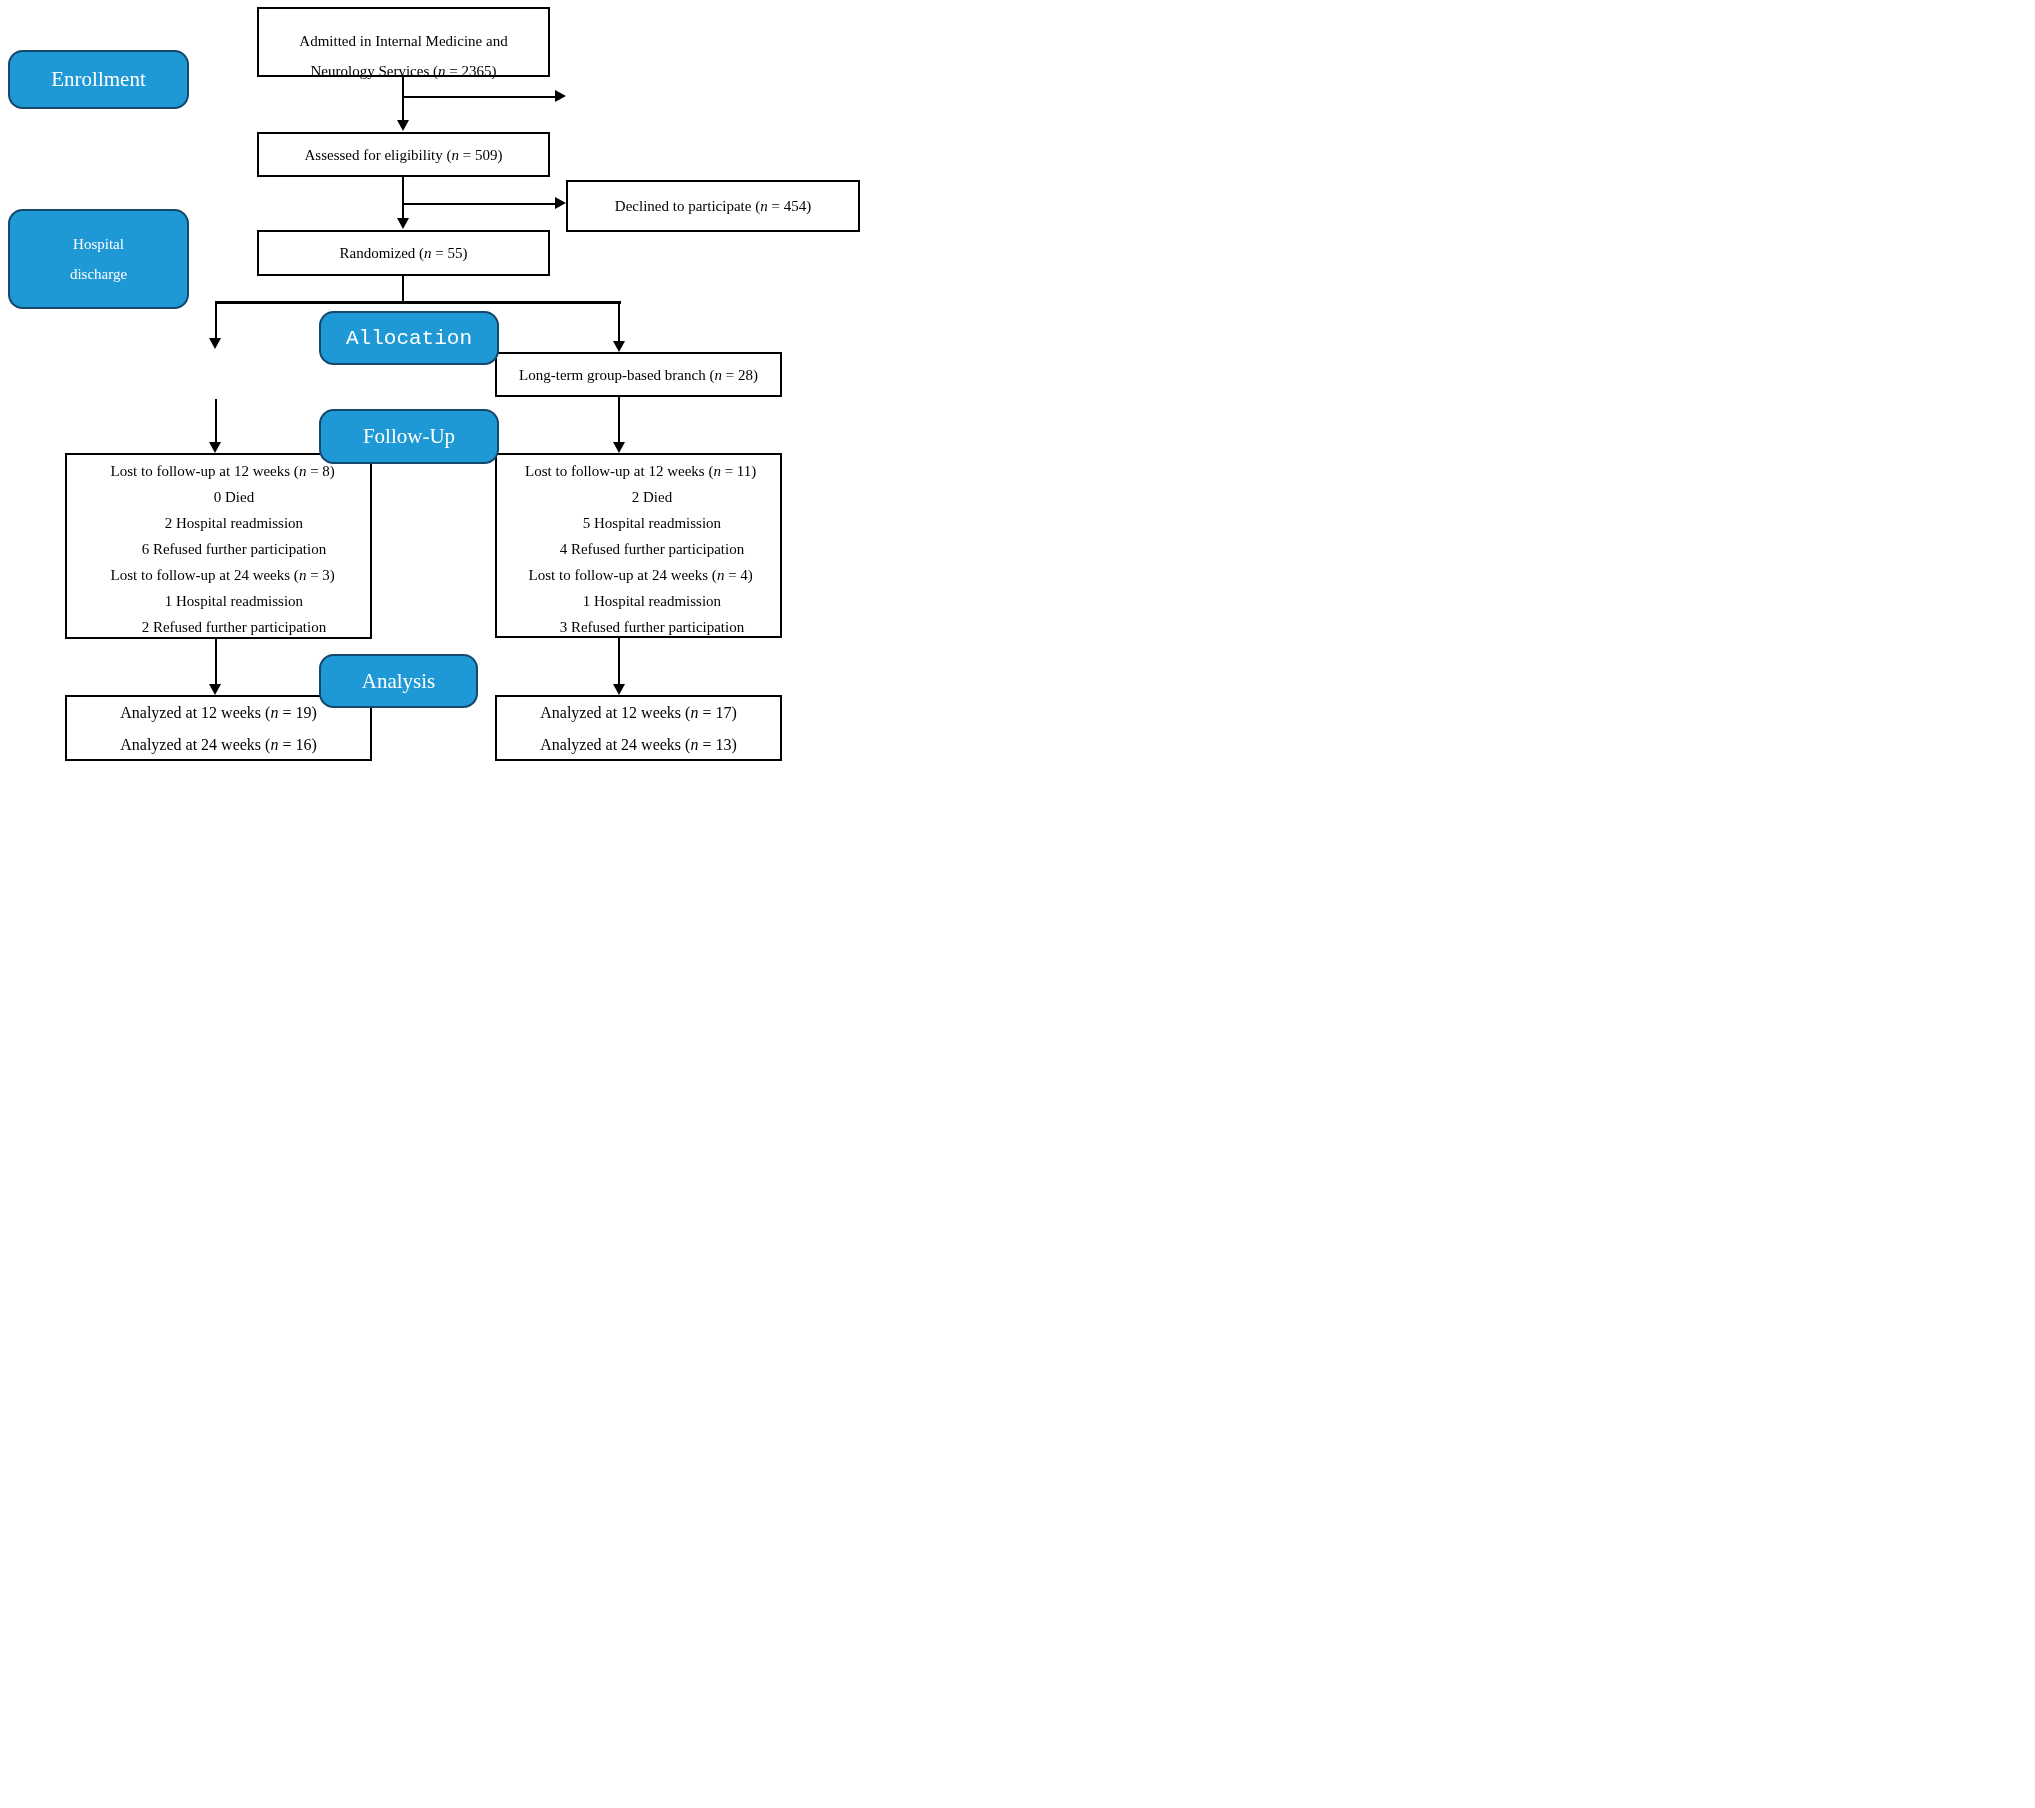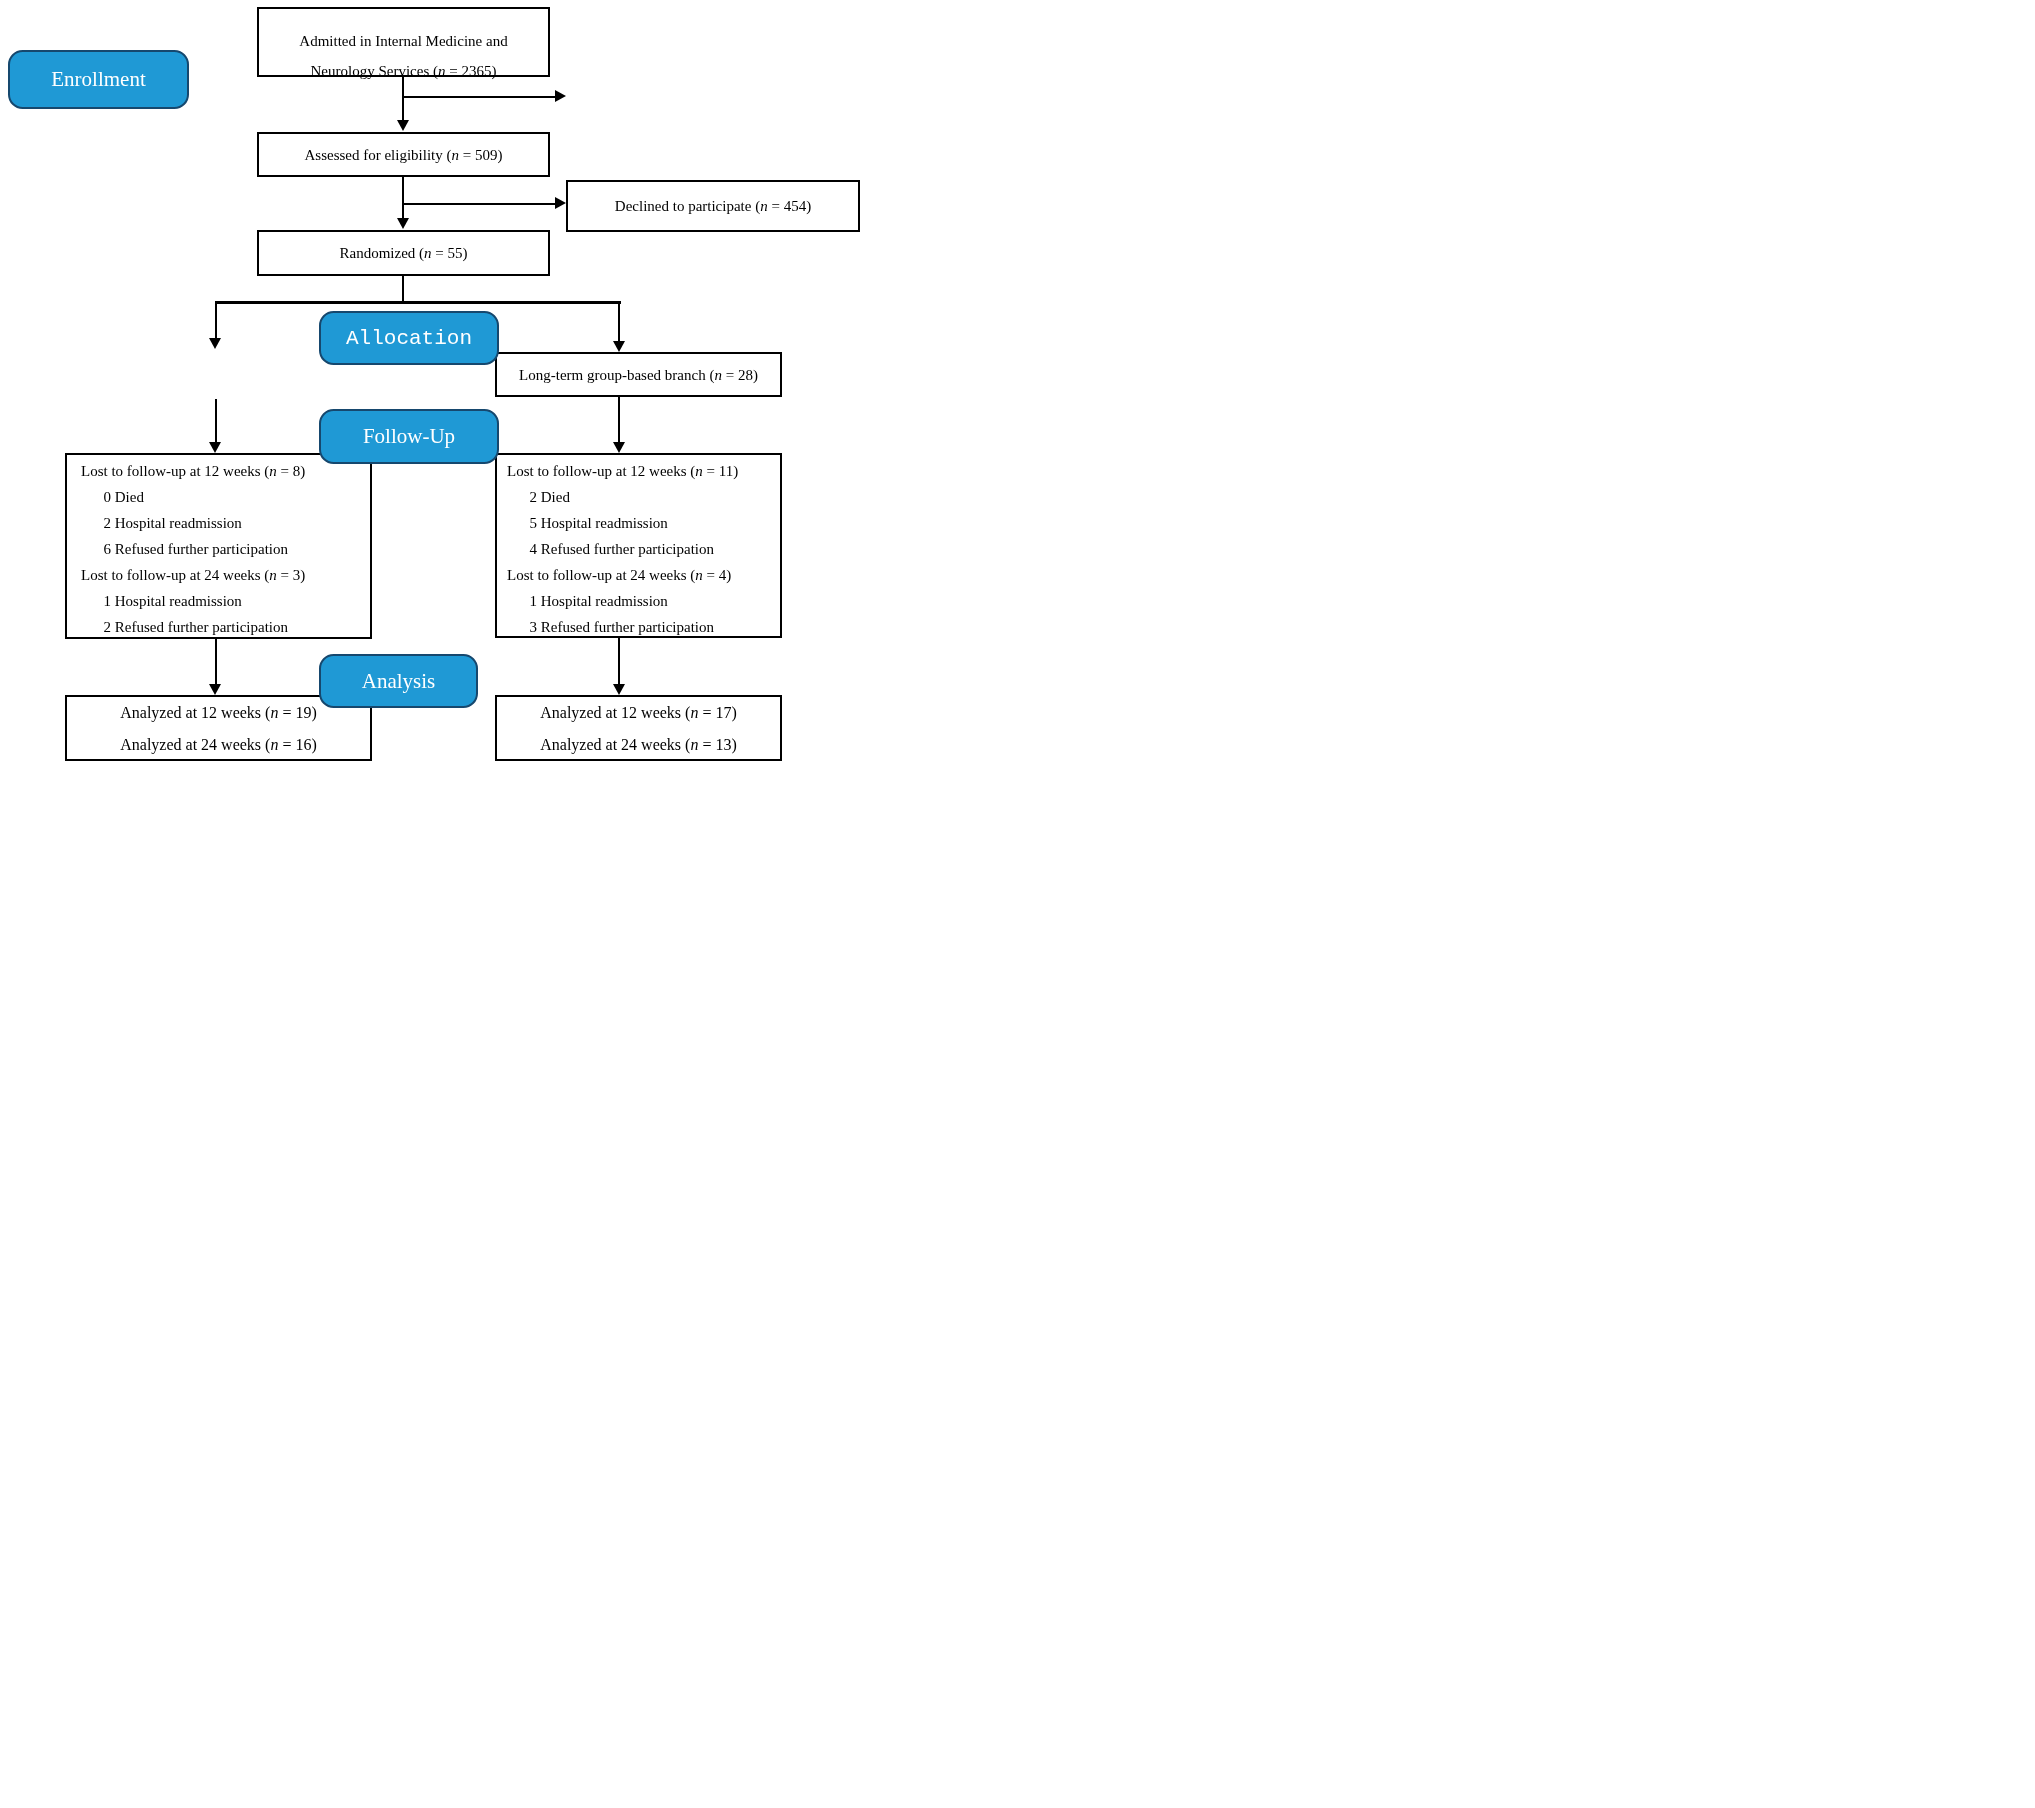--- a/index.html
+++ b/index.html
@@ -44,21 +44,21 @@
     border-left:6.2px solid transparent;
     border-right:6.2px solid transparent;
     border-top:11.3px solid #000;
   }
   .arrow-right{
     position:absolute;width:0;height:0;z-index:1;
     border-top:6.2px solid transparent;
     border-bottom:6.2px solid transparent;
     border-left:11.3px solid #000;
   }
-  .textlines{position:absolute;inset:0;padding:3.4px 5.6px 0 14px;}
+  .textlines{position:absolute;inset:0;padding:3.4px 5.6px 0 14px;text-align:center;}
   .tline{line-height:26px;white-space:nowrap;font-size:15px;}
   .tline.indent{padding-left:22.5px;}
   .excl-lines{padding:3.4px 5.6px 0 13.5px;}
   .excl-lines .tline{line-height:30px;font-size:16px;}
   .excl-lines .tline.indent{padding-left:16px;}
   .two-line .tline{line-height:30px;}
   .analysis-lines{padding-top:1.1px;}
   .analysis-lines .tline{line-height:32px;font-size:16px;}
   .box.center .tline{white-space:nowrap;}
 </style>
@@ -154,20 +154,24 @@
 
   <div class="box thin center analysis-lines" style="left:495px;top:695px;width:287px;height:66px;">
     <div class="tline">Analyzed at 12 weeks (<i>n</i> = 17)</div>
     <div class="tline">Analyzed at 24 weeks (<i>n</i> = 13)</div>
   </div>
 
   <div class="badge" style="left:8px;top:50px;width:181px;height:59px;">
     <div>Enrollment</div>
   </div>
 
+  <div class="badge two-line" style="left:8px;top:209px;width:181px;height:100px;">
+    <div class="tline">Hospital</div>
+    <div class="tline">discharge</div>
+  </div>
 
   <div class="badge" style="left:319px;top:311px;width:180px;height:54px;font-family:Liberation Mono, monospace;">
     <div>Allocation</div>
   </div>
 
   <div class="badge" style="left:319px;top:409px;width:180px;height:55px;">
     <div>Follow-Up</div>
   </div>
 
   <div class="badge" style="left:319px;top:654px;width:159px;height:54px;">

